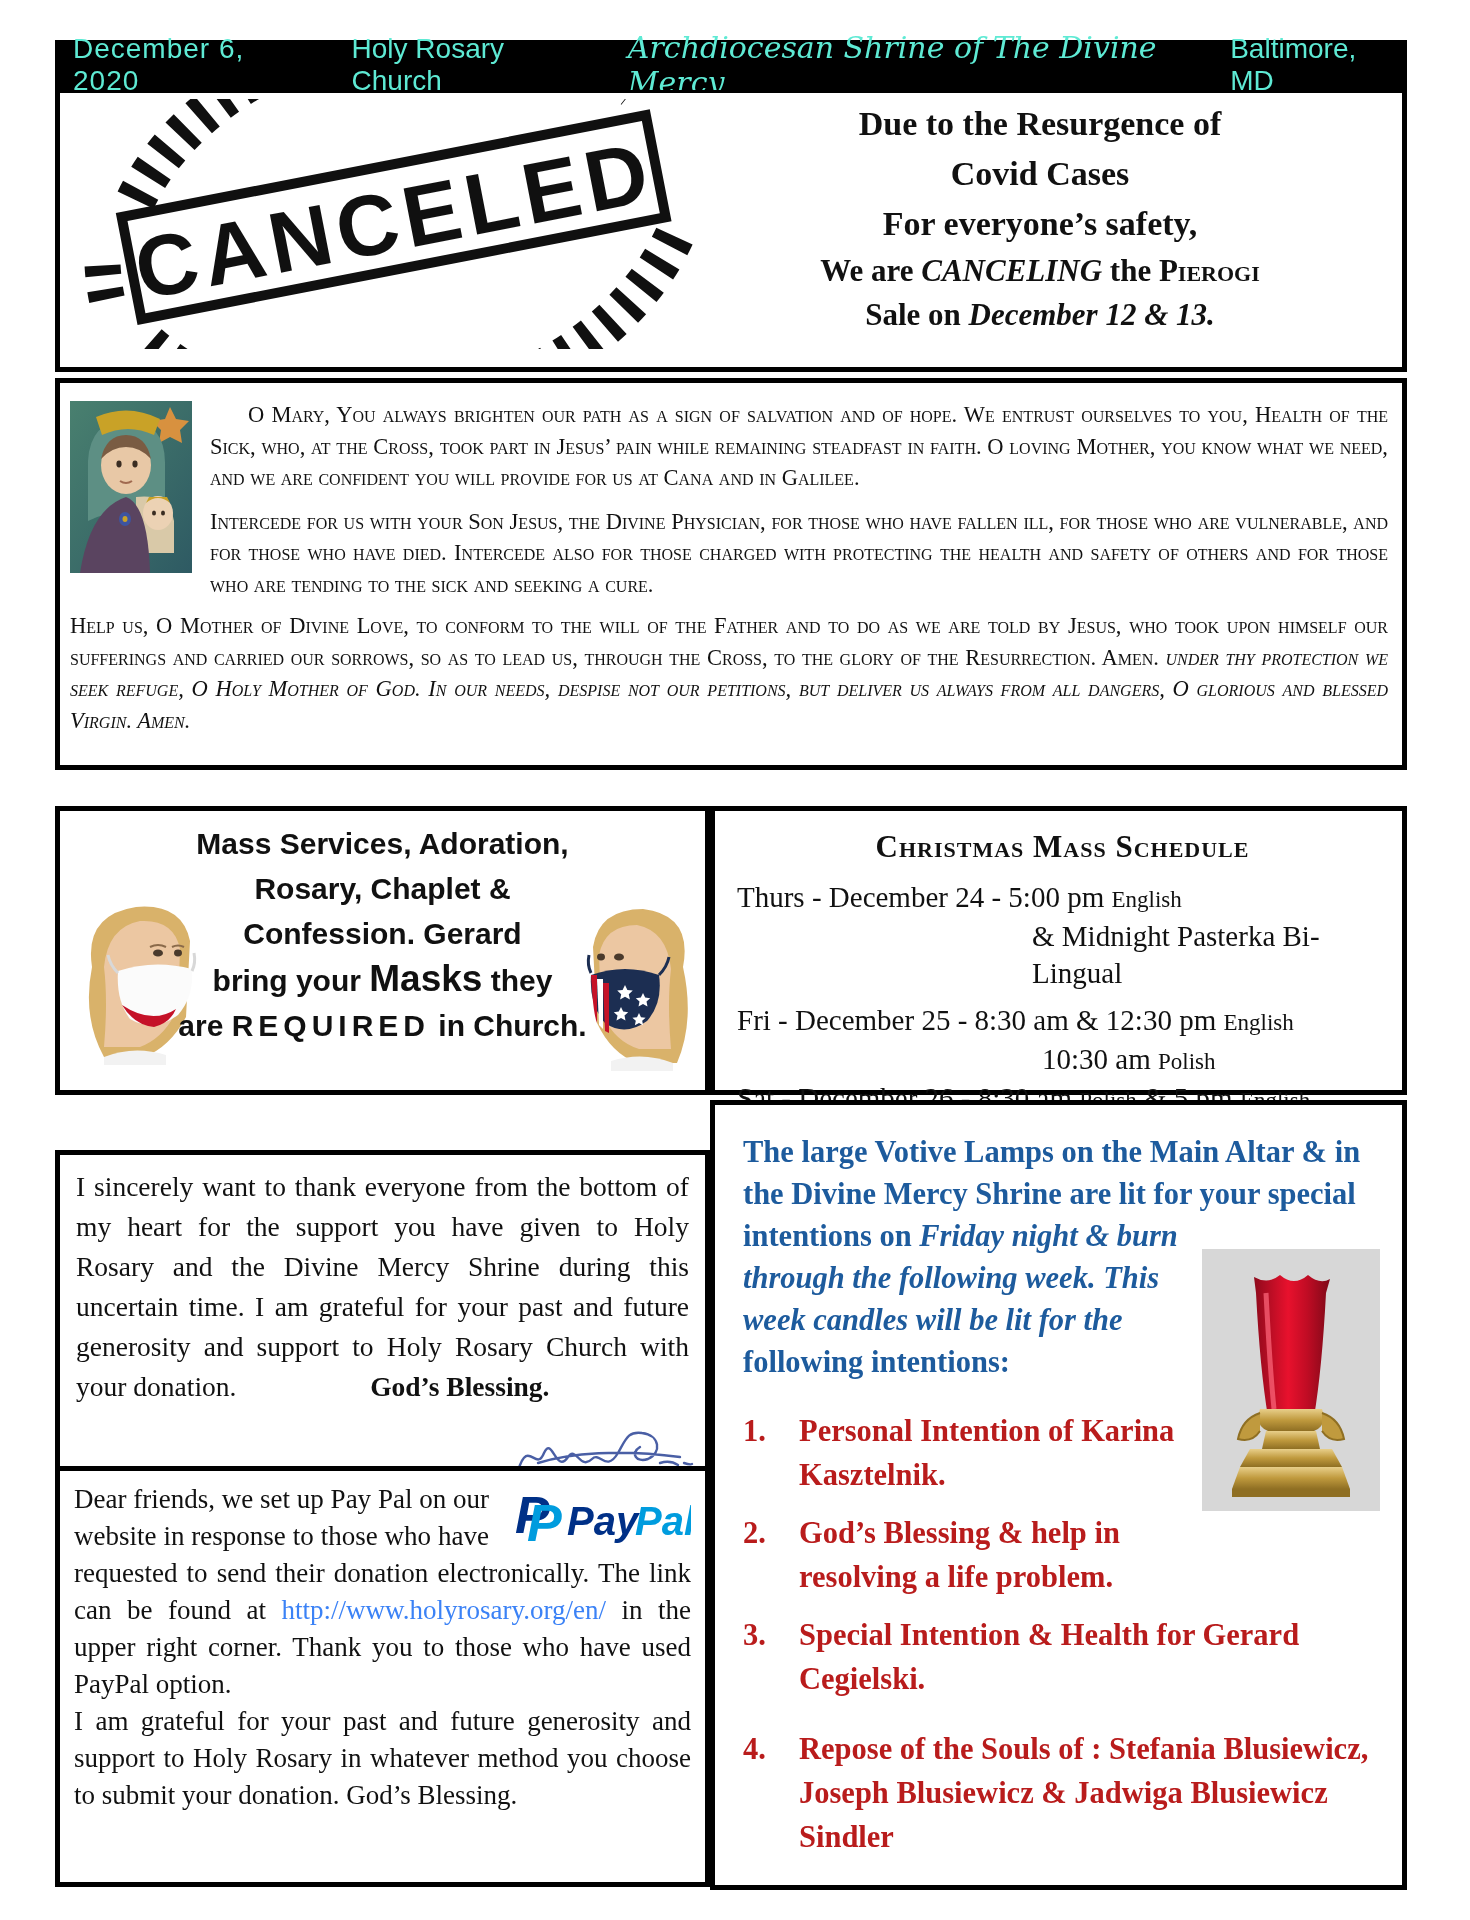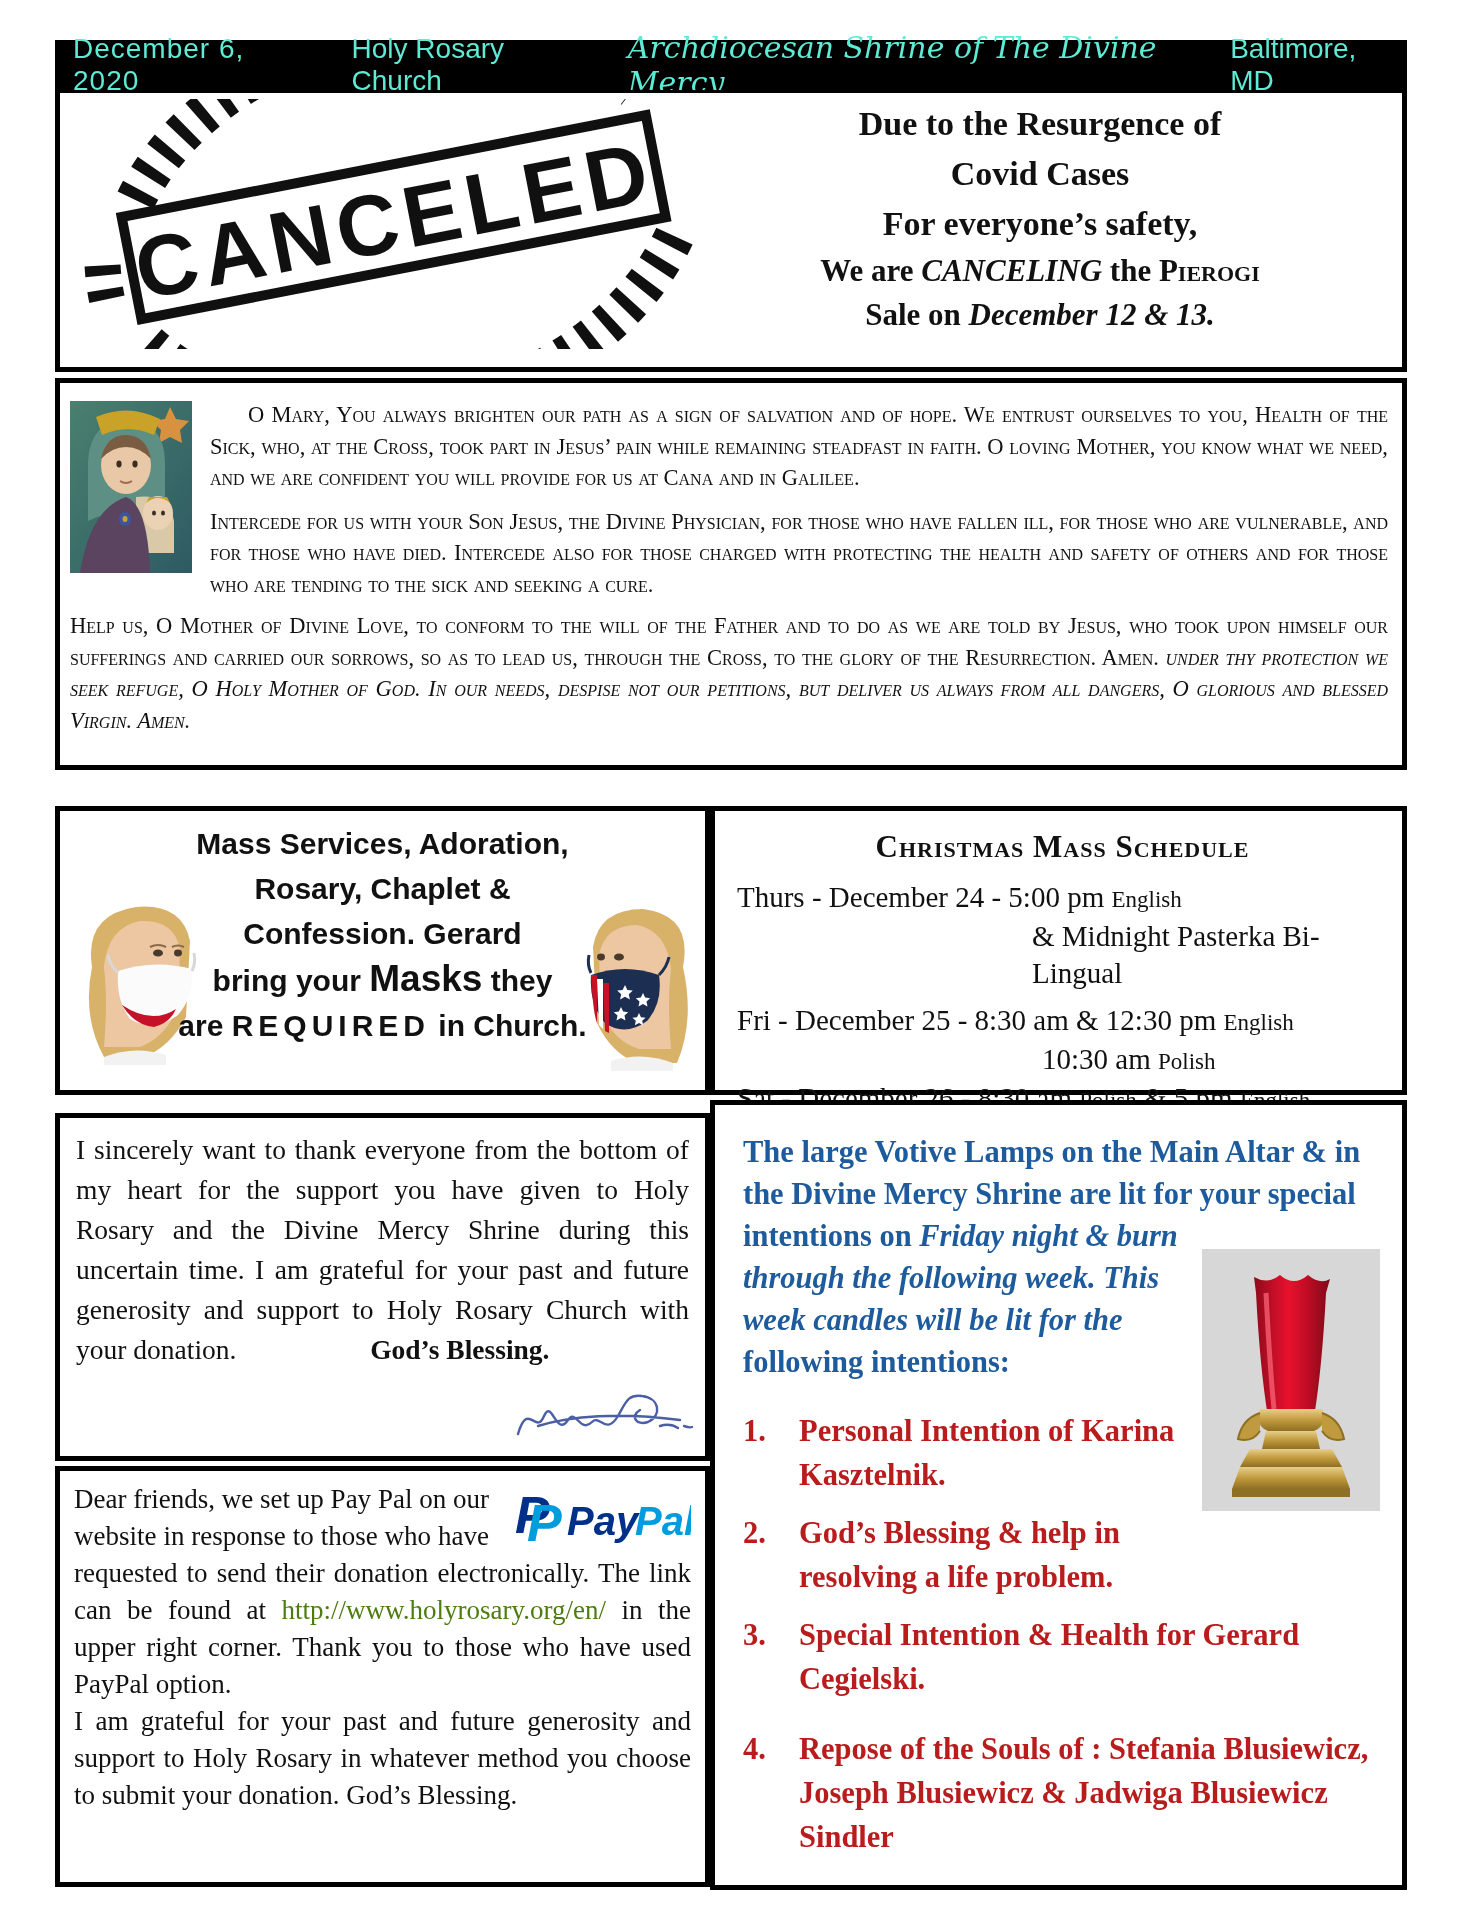--- a/index.html
+++ b/index.html
@@ -43,29 +43,29 @@
 
   .schedbox{left:710px;top:806px;width:697px;height:289px;padding:10px 14px 0 22px;font-size:29px;}
   .schedtitle{text-align:center;font-weight:bold;font-variant:small-caps;font-size:31px;
               letter-spacing:1px;margin:8px 0 14px 0;}
   .srow{line-height:37px;}
   .srow .lang{font-size:23px;}
   .srow.r1{margin-left:295px;margin-bottom:8px;}
   .srow.r3{margin-left:305px;}
 
   
-  .thanksbox{left:55px;top:1113px;width:655px;height:348px;padding:12px 16px;
+  .thanksbox{left:55px;top:1150px;width:655px;height:348px;padding:12px 16px;
              font-size:27.5px;line-height:40px;text-align:justify;}
   .signature{position:absolute;right:10px;bottom:4px;width:185px;height:66px;}
 
   
   .paypalbox{left:55px;top:1466px;width:655px;height:421px;padding:10px 14px;
              font-size:27px;line-height:37px;text-align:justify;overflow:hidden;}
   .pplogo{float:right;width:190px;height:66px;margin:4px 0 4px 12px;}
-  .link{color:#4d7c0f;}
+  .link{color:#3b82f6;}
   .paypalbox p{margin:0;}
 
   
   .votivebox{left:710px;top:1100px;width:697px;height:790px;padding:26px 22px 0 28px;
              color:#1d5b9d;font-size:30.5px;line-height:42px;overflow:hidden;}
   .vspacer{float:right;width:1px;height:118px;}
   .candle{float:right;clear:right;width:178px;height:262px;margin:0 0 6px 16px;}
   .vintro{font-weight:bold;}
   .vlist{margin-top:26px;font-weight:bold;color:#b91c1c;line-height:44px;}
   .vitem{padding-left:56px;text-indent:-56px;margin-bottom:14px;}

